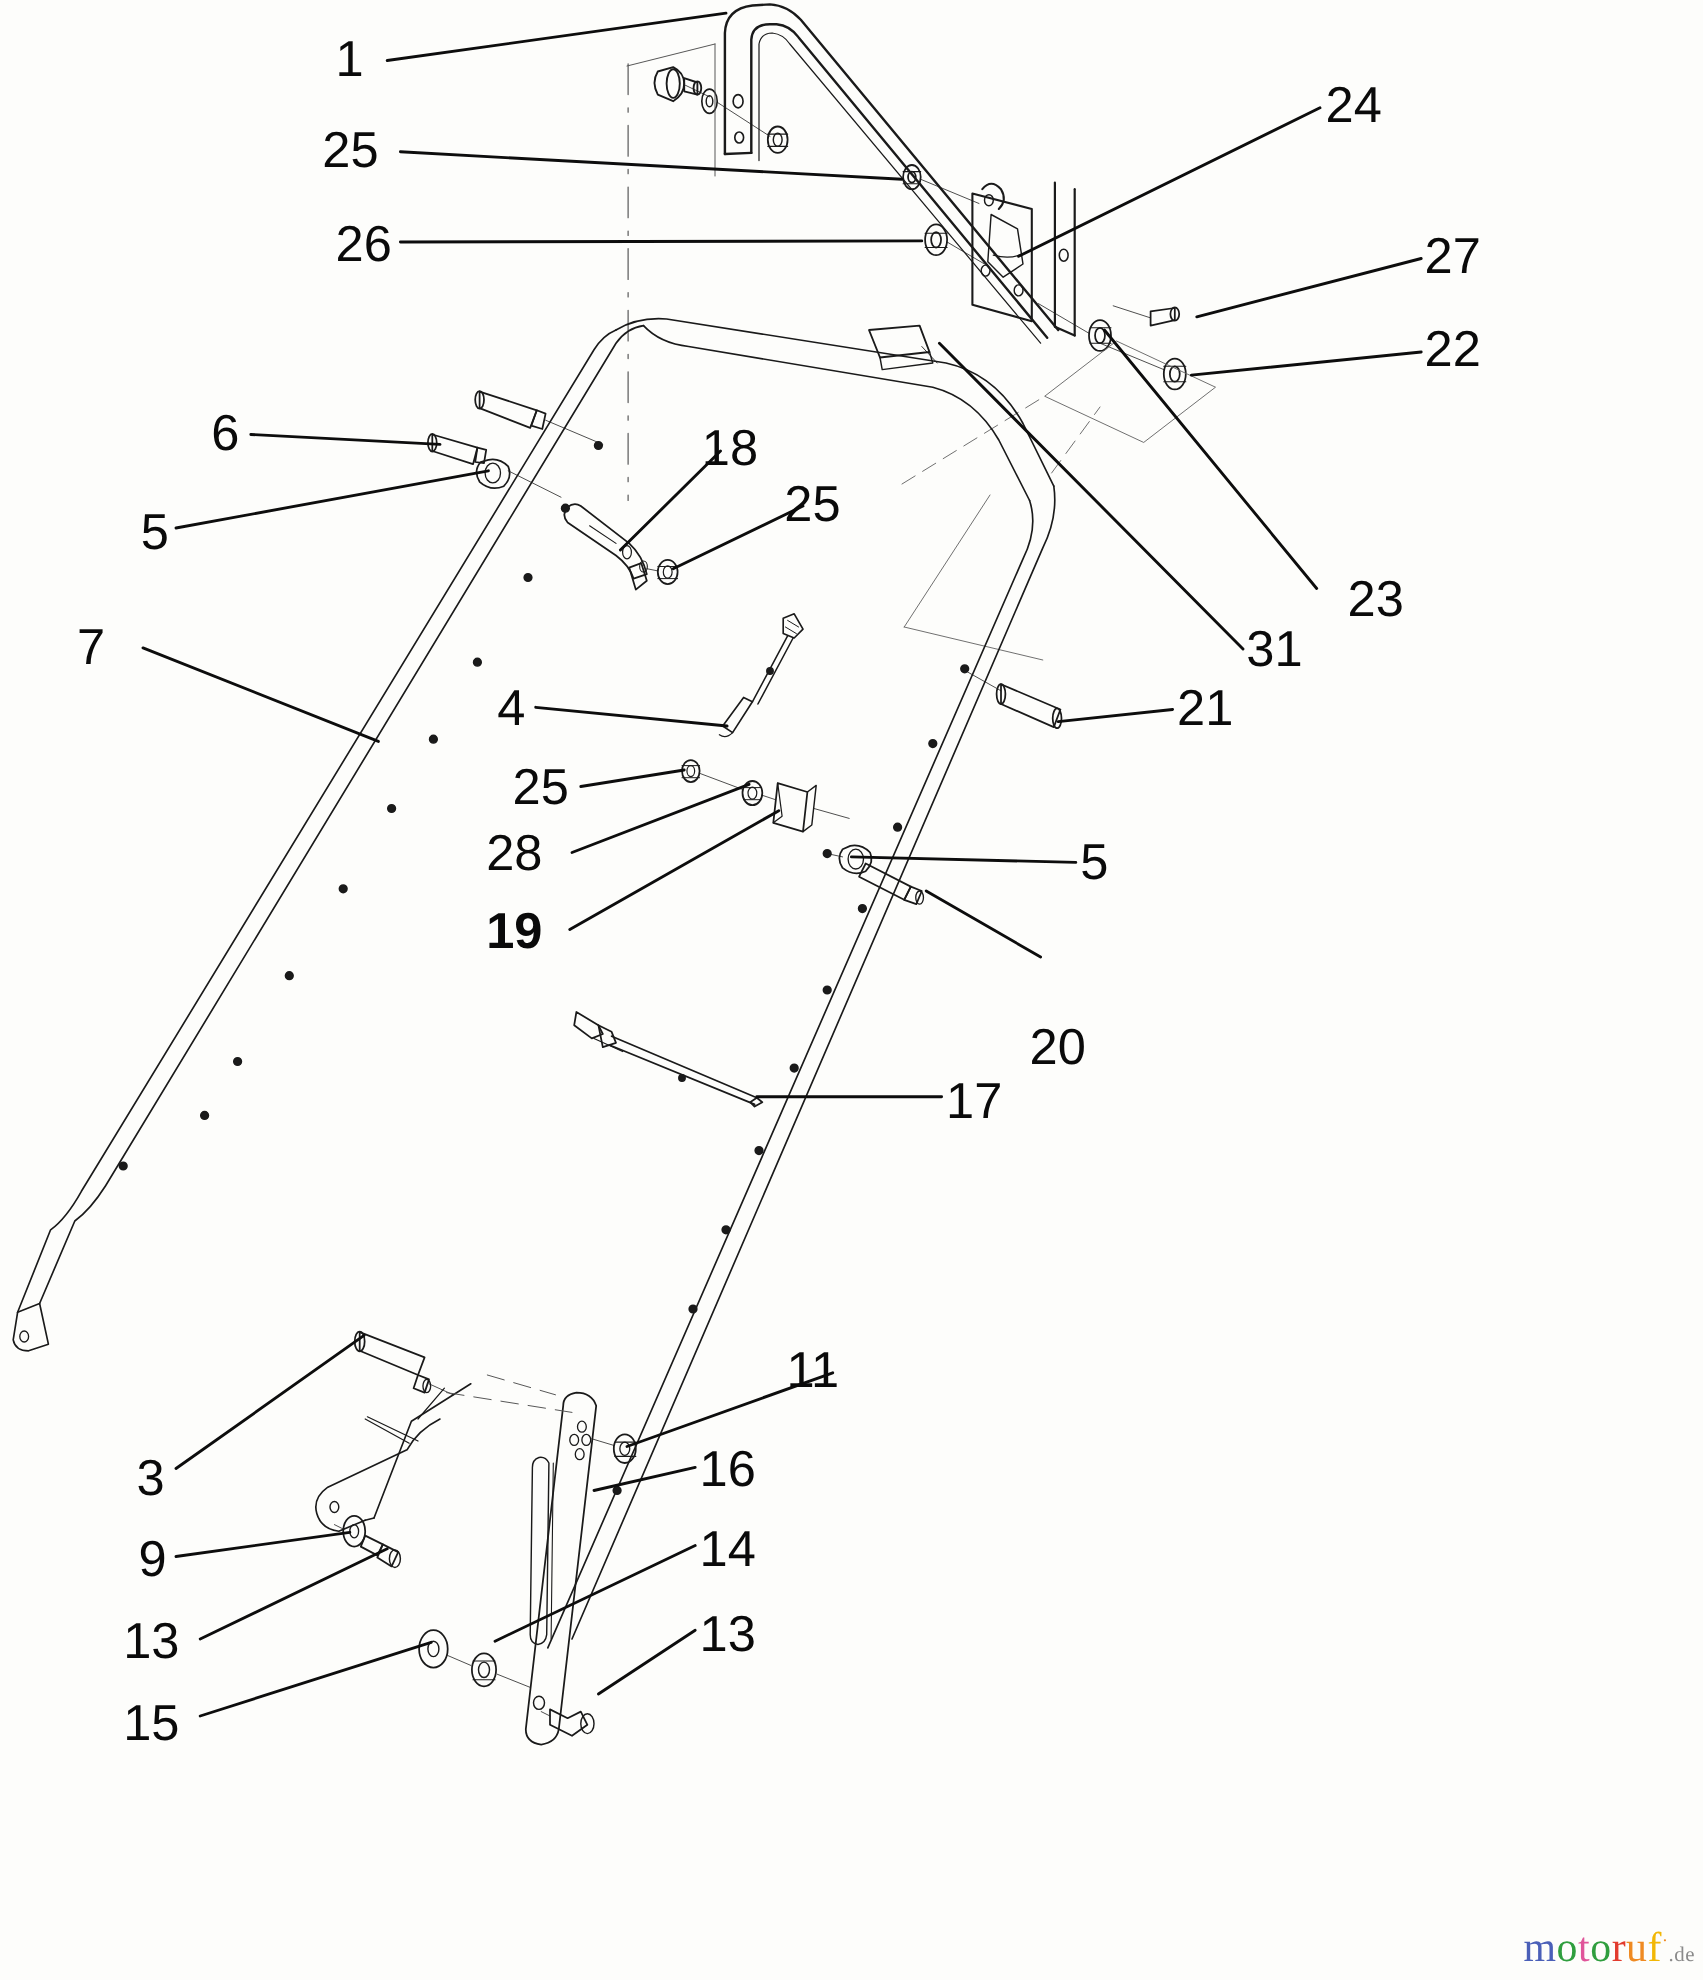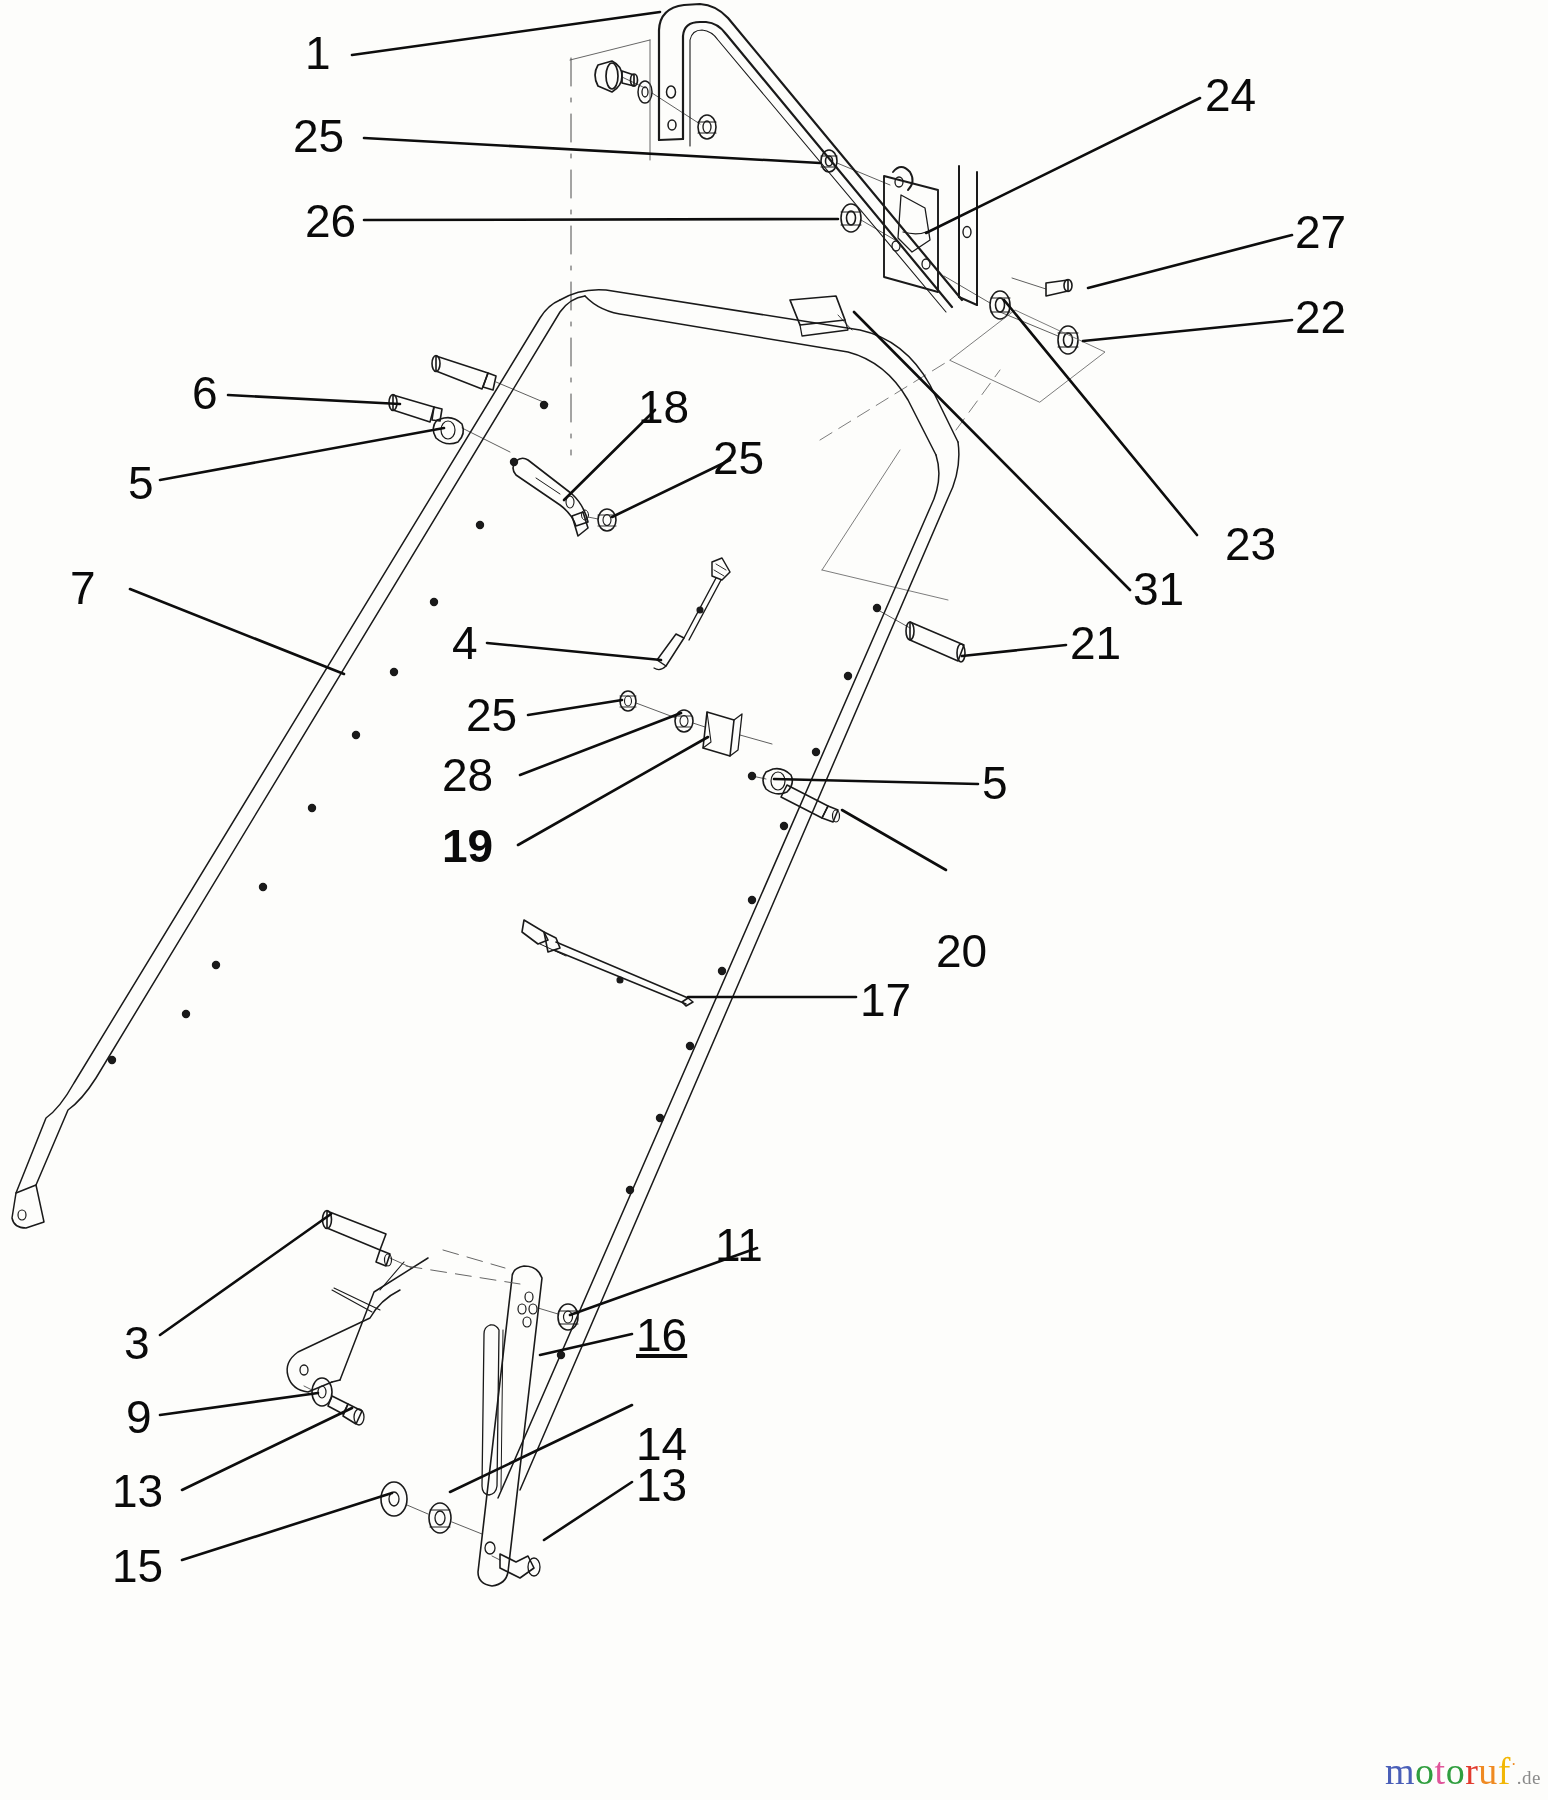--- a/index.html
+++ b/index.html
@@ -389,19 +389,19 @@
   <div class="callout-num" style="left:442px;top:823px;font-weight:bold;">19</div>
   <div class="callout-num" style="left:1070px;top:620px;">21</div>
   <div class="callout-num" style="left:982px;top:760px;">5</div>
   <div class="callout-num" style="left:920px;top:928px;margin-left:16px;">20</div>
   <div class="callout-num" style="left:860px;top:977px;">17</div>
   <div class="callout-num" style="left:715px;top:1222px;">11</div>
   <div class="callout-num" style="left:124px;top:1320px;">3</div>
   <div class="callout-num" style="left:126px;top:1394px;">9</div>
   <div class="callout-num" style="left:112px;top:1468px;">13</div>
   <div class="callout-num" style="left:112px;top:1543px;">15</div>
-  <div class="callout-num" style="left:636px;top:1312px;text-decoration:underline;">16</div>
-  <div class="callout-num" style="left:636px;top:1385px;margin-top:36px;">14</div>
+  <div class="callout-num" style="left:636px;top:1312px;">16</div>
+  <div class="callout-num" style="left:636px;top:1385px;">14</div>
   <div class="callout-num" style="left:636px;top:1462px;">13</div>
 
   <div class="wm" id="watermark" style="left:1385px;top:1752px;"><span style="color: rgb(74, 95, 184);">m</span><span style="color: rgb(47, 158, 62);">o</span><span style="color: rgb(224, 85, 154);">t</span><span style="color: rgb(47, 158, 62);">o</span><span style="color: rgb(226, 59, 46);">r</span><span style="color: rgb(239, 138, 34);">u</span><span style="color: rgb(242, 183, 5);">f</span><span style="color: rgb(239, 138, 34); font-size: 16px; vertical-align: super;">·</span><span class="sm" style="color: rgb(138, 138, 138);">.de</span></div>
 
 </div>
 
 </body></html>

